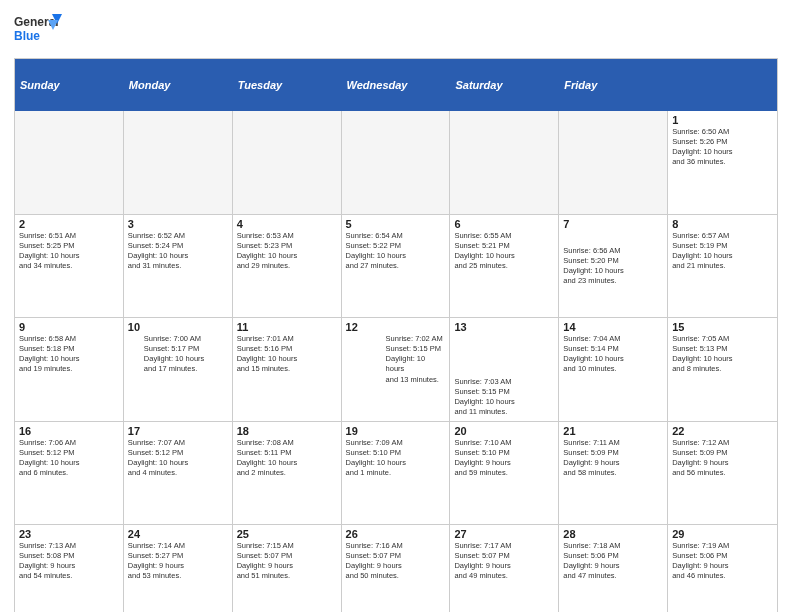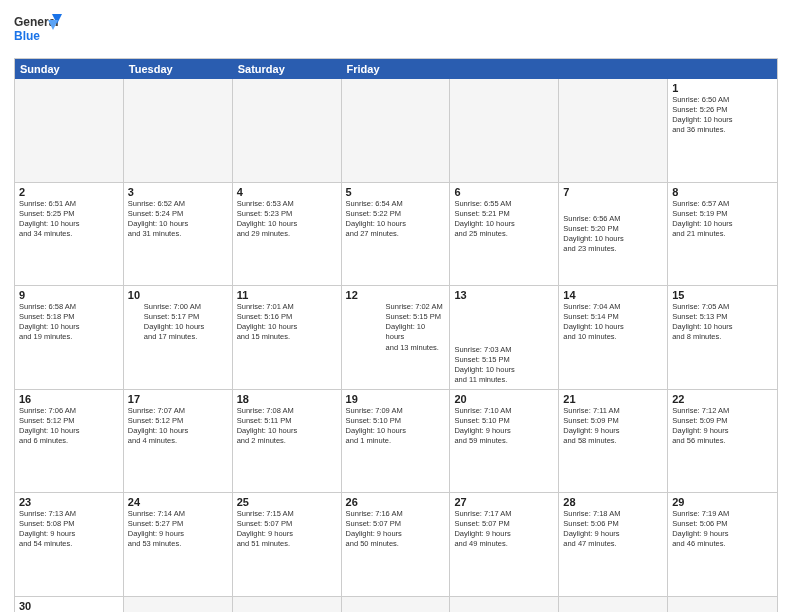--- a/index.html
+++ b/index.html
@@ -49,22 +49,23 @@
     }
     .day-headers {
       display: grid;
       grid-template-columns: repeat(7, 1fr);
       background: #2a5db0;
     }
     .day-header {
       color: #fff;
       font-size: 11px;
       font-weight: bold;
-      padding: 4px 5px;
+      padding: 20px 5px;
       text-align: left;
+      font-style: italic;
     }
     .calendar-grid {
       display: grid;
       grid-template-columns: repeat(7, 1fr);
       grid-template-rows: repeat(6, 1fr);
       flex: 1;
     }
     .cal-cell {
       border-right: 1px solid #ccc;
       border-bottom: 1px solid #ccc;
@@ -107,21 +108,23 @@
       </div>
     <div class="title-block">
       <div class="month-title"></div>
       <div class="subtitle"></div>
     </div>
   </div>
 
   <div class="calendar">
     <div class="day-headers">
     <div class="day-header">Sunday</div>
+        <div class="day-header">Monday</div>
         <div class="day-header">Tuesday</div>
+        <div class="day-header">Wednesday</div>
         <div class="day-header">Saturday</div>
         <div class="day-header">Friday</div>
       </div>
     <div class="calendar-grid">
     <div class="cal-cell empty"></div>
         <div class="cal-cell empty"></div>
         <div class="cal-cell empty"></div>
         <div class="cal-cell empty"></div>
         <div class="cal-cell empty"></div>
         <div class="cal-cell empty"></div>

